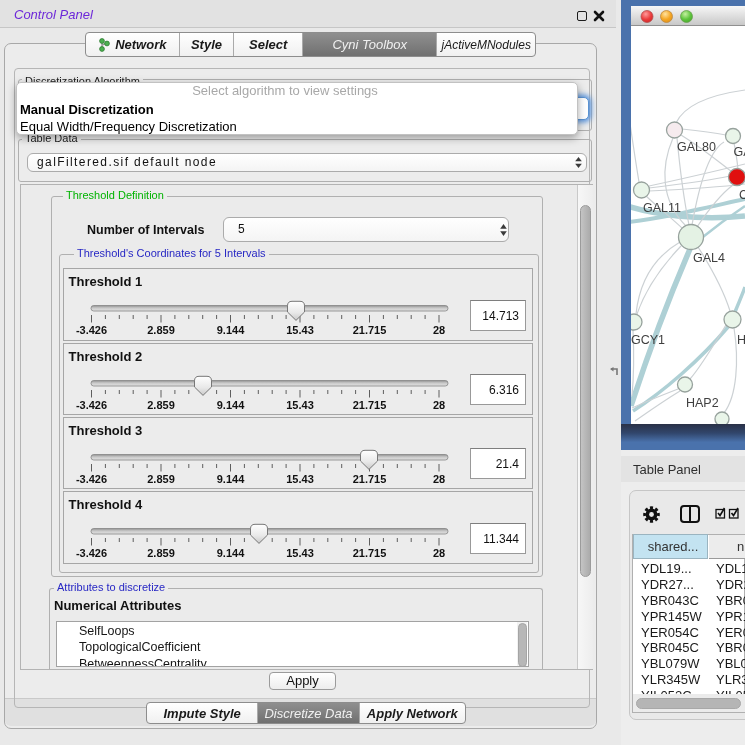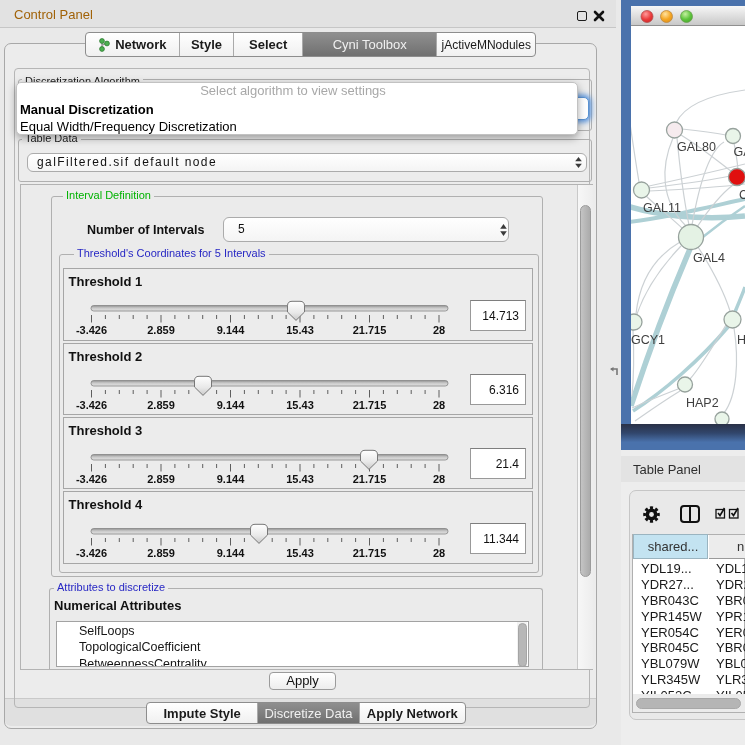--- a/index.html
+++ b/index.html
@@ -2,30 +2,30 @@
 <html><head><meta charset="utf-8"><title>Control Panel</title>
 <style>
 * { margin:0; padding:0; box-sizing:border-box; }
 html,body { width:745px; height:745px; background:#e9e9e9; font-family:"Liberation Sans", sans-serif; overflow:hidden; position:relative; }
 .abs { position:absolute; }
 .grp { position:absolute; border:1px solid #b0b0b0; border-radius:3px; }
 .grplabel { position:absolute; font-size:11px; color:#1c1c1c; background:#ebebeb; padding:0 3px; }
 .tpanel { position:absolute; left:63px; width:470px; height:72.5px; border:1px solid #a6a6a6; background:#ececec; }
 .ttitle { position:absolute; left:4.5px; top:5px; font-size:13px; font-weight:bold; color:#111; }
 .tvalue { position:absolute; left:406px; top:30.5px; width:56px; height:31px; background:#fff; border:1px solid #999; border-top-color:#7e7e7e; font-size:12px; color:#111; text-align:right; line-height:30.5px; padding-right:6px; }
-.seg { position:absolute; display:flex; border:1px solid #8d8d8d; border-radius:4px; background:linear-gradient(#ffffff,#f0f0f0); overflow:hidden; }
+.seg { position:absolute; display:flex; border:1px solid #8d8d8d; border-radius:4px; background:linear-gradient(#ffffff,#f0f0f0); overflow:hidden;font-style:italic; }
 .seg div { font-size:13px; font-weight:bold; color:#1a1a1a; text-align:center; border-right:1px solid #aaa; display:flex; align-items:center; justify-content:center; }
 .seg div:last-child { border-right:none; }
 .seg .sel { background:linear-gradient(#8f8f8f,#707070); color:#f0f0f0; font-weight:normal; }
 .combo { position:absolute; background:linear-gradient(#ffffff,#f4f4f4); border:1px solid #ababab; border-radius:6px; font-size:12px; color:#111; }
 </style></head>
 <body>
 
 <div class="abs" style="left:0;top:0;width:616px;height:28px;background:#e2e2e2;border-bottom:1px solid #c6c6c6;"></div>
-<div class="abs" style="left:14px;top:7px;font-size:13px;color:#a16207;">Control Panel</div>
+<div class="abs" style="left:14px;top:7px;font-size:13px;color:#6d28d9;font-style:italic;">Control Panel</div>
 <div class="abs" style="left:577px;top:11px;width:10px;height:10px;border:1.7px solid #1c1c1c;border-radius:2px;"></div>
 <svg class="abs" style="left:593px;top:10px;" width="12" height="12" viewBox="0 0 12 12">
     <path d="M2 2 L10 10 M10 2 L2 10" stroke="#111" stroke-width="2.6" stroke-linecap="round"></path>
   </svg>
 
 <div class="abs" style="left:4px;top:43px;width:593px;height:686px;background:#ececec;border:1px solid #a8a8a8;border-radius:7px;"></div>
 <div class="abs" style="left:5px;top:698px;width:591px;height:28px;background:#e0e0e0;border-top:1px solid #c9c9c9;border-radius:0 0 6px 6px;"></div>
 
 <div class="seg" style="left:85px;top:32px;width:451px;height:25px;">
   <div style="width:94px;"><svg width="13" height="14" viewBox="0 0 13 14" style="margin-right:4px;">
@@ -55,21 +55,21 @@
     <path d="M3.5 0 L6.8 4.3 L0.2 4.3 Z" fill="#3a3a3a"></path>
     <path d="M3.5 11 L6.8 6.7 L0.2 6.7 Z" fill="#3a3a3a"></path>
   </svg>
 
 <div class="abs" style="left:20px;top:184px;width:573px;height:486px;background:#ebebeb;border:1px solid #b3b3b3;"></div>
 
 <div class="abs" style="left:577px;top:185px;width:16px;height:484px;background:linear-gradient(90deg,#f7f7f7,#ededed);border-left:1px solid #c9c9c9;"></div>
 <div class="abs" style="left:579.5px;top:205px;width:11px;height:372px;background:linear-gradient(90deg,#c4c4c4,#ababab);border:1px solid #9b9b9b;border-radius:6px;"></div>
 
 <div class="grp" style="left:51px;top:196px;width:492px;height:381px;"></div>
-<div class="grplabel" style="left:63px;top:189px;color:#00b300;">Interval Definition</div>
+<div class="grplabel" style="left:63px;top:189px;color:#00b300;">Threshold Definition</div>
 
 <div class="abs" style="left:87px;top:223px;font-size:12.5px;font-weight:bold;color:#111;">Number of Intervals</div>
 <div class="combo" style="left:223px;top:217px;width:286px;height:25px;line-height:23px;padding-left:14px;border-radius:6px;">5</div>
 <svg class="abs" style="left:500px;top:223.5px;" width="7" height="12" viewBox="0 0 7 12">
     <path d="M3.5 0 L6.8 4.7 L0.2 4.7 Z" fill="#3a3a3a"></path>
     <path d="M3.5 12 L6.8 7.3 L0.2 7.3 Z" fill="#3a3a3a"></path>
   </svg>
 
 <div class="grp" style="left:59px;top:254px;width:480px;height:319px;"></div>
 <div class="grplabel" style="left:74px;top:247px;color:#2727c4;">Threshold's Coordinates for 5 Intervals</div>
@@ -299,21 +299,21 @@
   <div class="sel" style="width:102px;">Discretize Data</div>
   <div style="width:106px;">Apply Network</div>
 </div>
 
 <svg class="abs" style="left:610px;top:367px;" width="9" height="9" viewBox="0 0 9 9">
     <path d="M7 8 L7 2 L1 2" fill="none" stroke="#777" stroke-width="1.6"></path>
     <path d="M3.5 0 L0 2 L3.5 4.5 Z" fill="#777"></path>
   </svg>
 
 <div class="abs" style="left:16px;top:82px;width:562px;height:53px;background:#fff;border:1px solid #c2c2c2;border-radius:5px;box-shadow:0 3px 8px rgba(0,0,0,0.35);z-index:5;"></div>
-<div class="abs" style="left:12px;top:83px;width:562px;text-align:center;font-size:13px;color:#a8a8a8;z-index:6;">Select algorithm to view settings</div>
+<div class="abs" style="left:4px;top:83px;width:562px;text-align:center;font-size:13px;color:#a8a8a8;z-index:6;">Select algorithm to view settings</div>
 <div class="abs" style="left:20px;top:102px;font-size:13px;font-weight:bold;color:#000;z-index:6;">Manual Discretization</div>
 <div class="abs" style="left:20px;top:118.5px;font-size:13px;color:#000;z-index:6;">Equal Width/Frequency Discretization</div>
 
 <div class="abs" style="left:621px;top:0;width:124px;height:450px;background:#4a72ac;"></div>
 <div class="abs" style="left:621px;top:424px;width:124px;height:26px;background:linear-gradient(#2a3147 0%,#31466c 35%,#4a72ac 70%);"></div>
 <div class="abs" style="left:631px;top:6px;width:114px;height:20px;background:linear-gradient(#f7f7f7,#c8c8c8);border-bottom:1px solid #909090;"></div>
 <svg class="abs" style="left:640px;top:10px;" width="60" height="13" viewBox="0 0 60 13">
   <defs>
     <radialGradient id="rg" cx="0.4" cy="0.3" r="0.9">
         <stop offset="0" stop-color="#ff9a9a"></stop>

